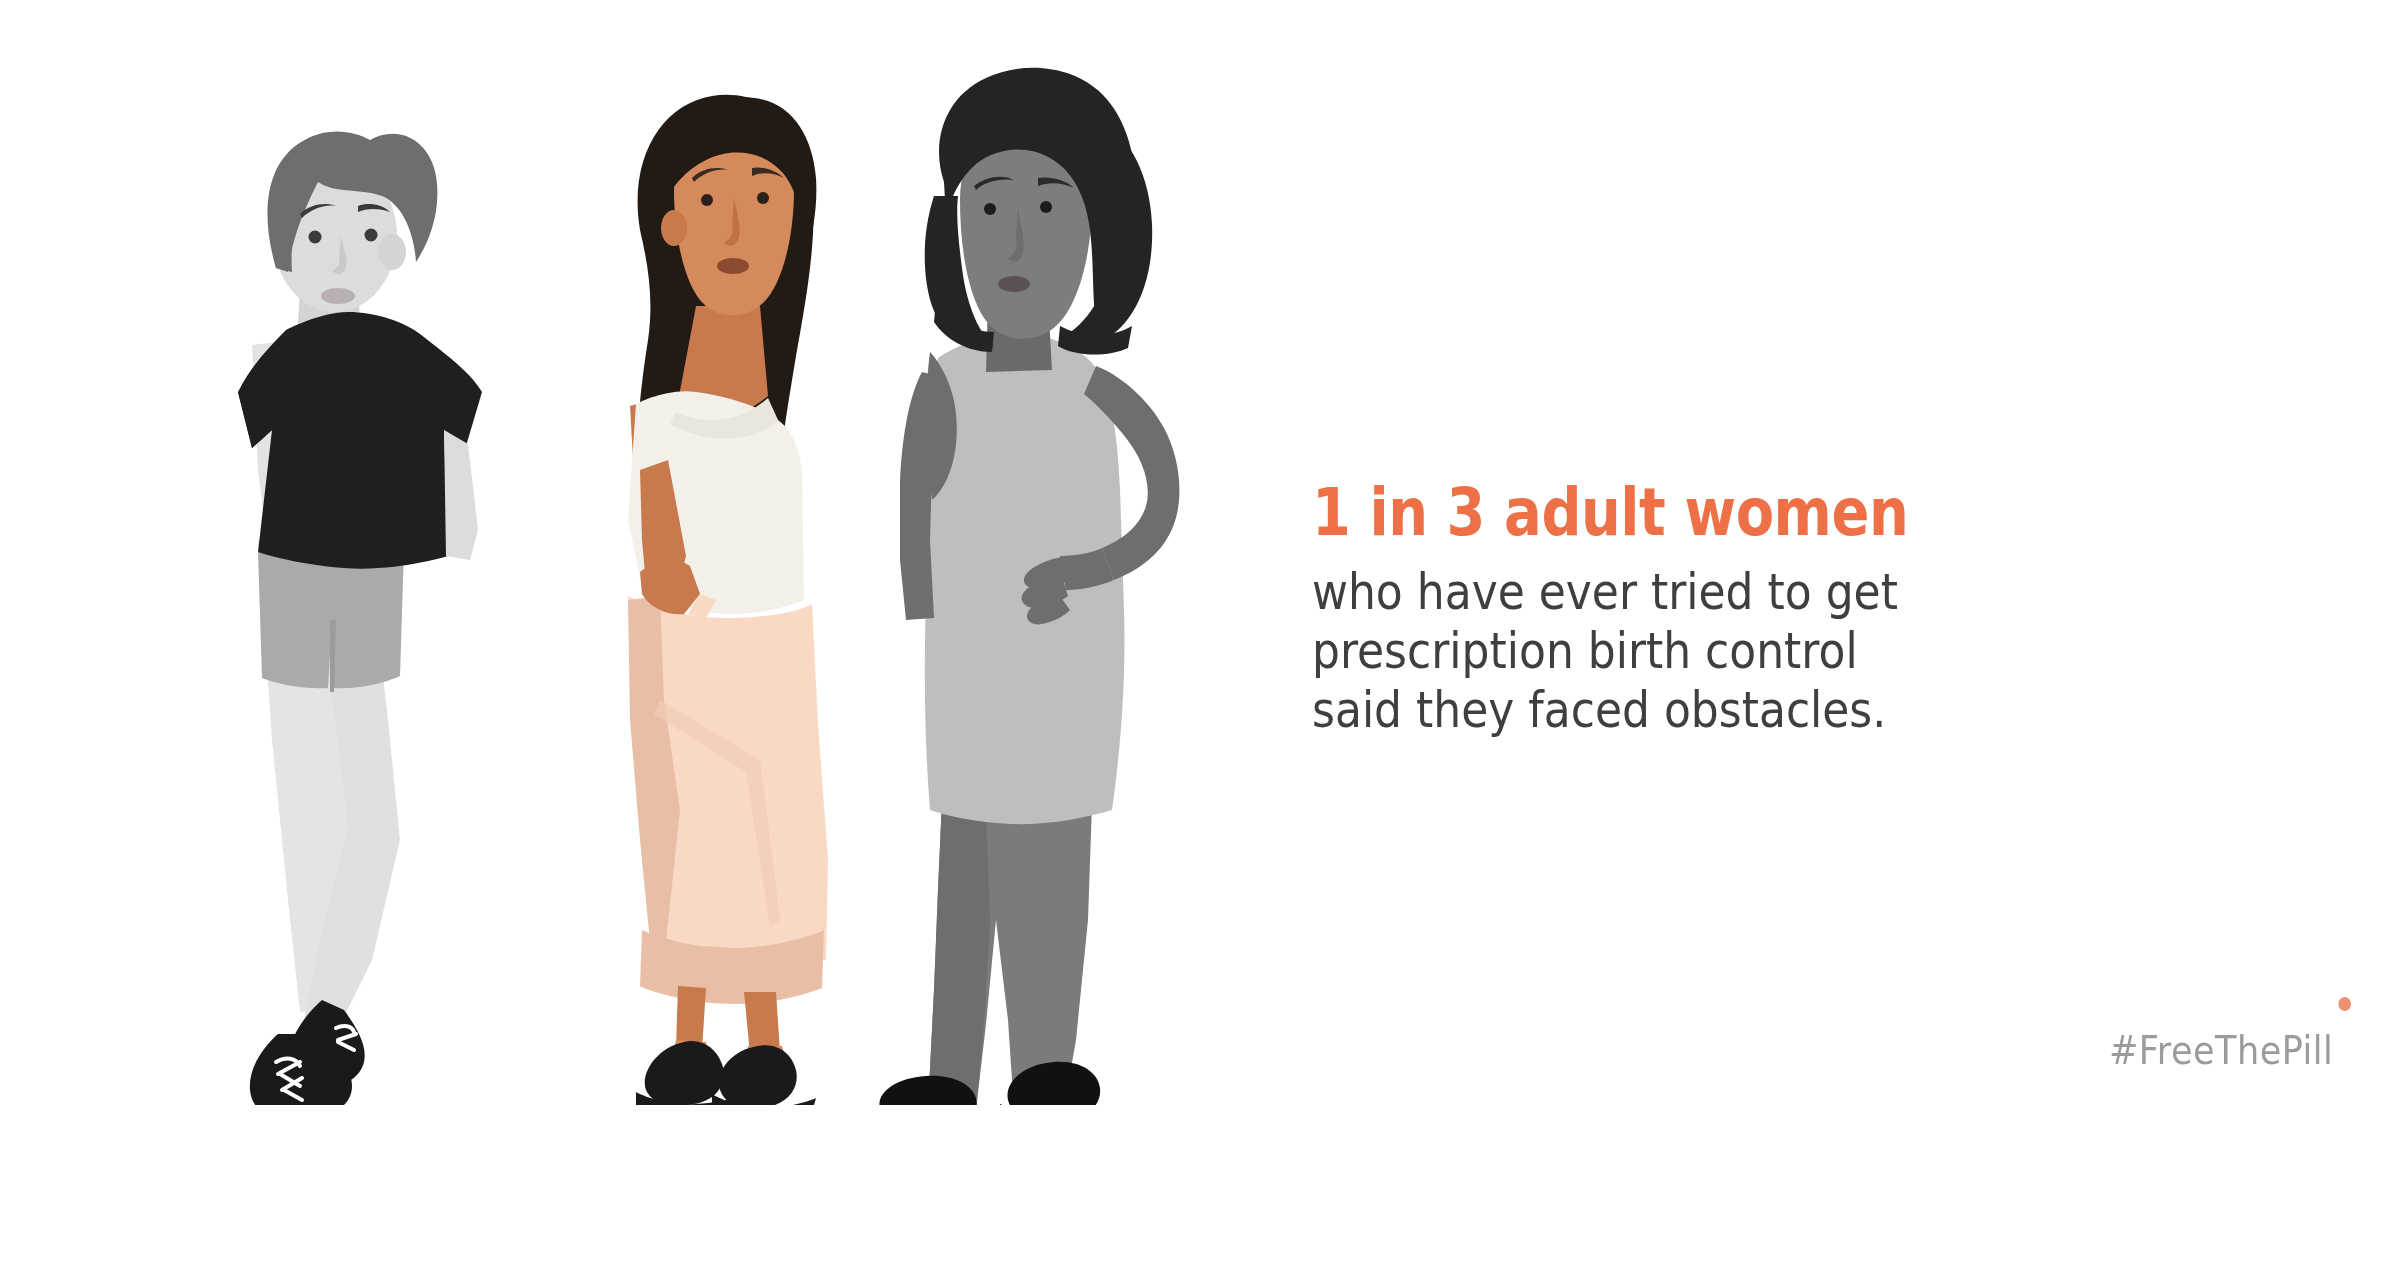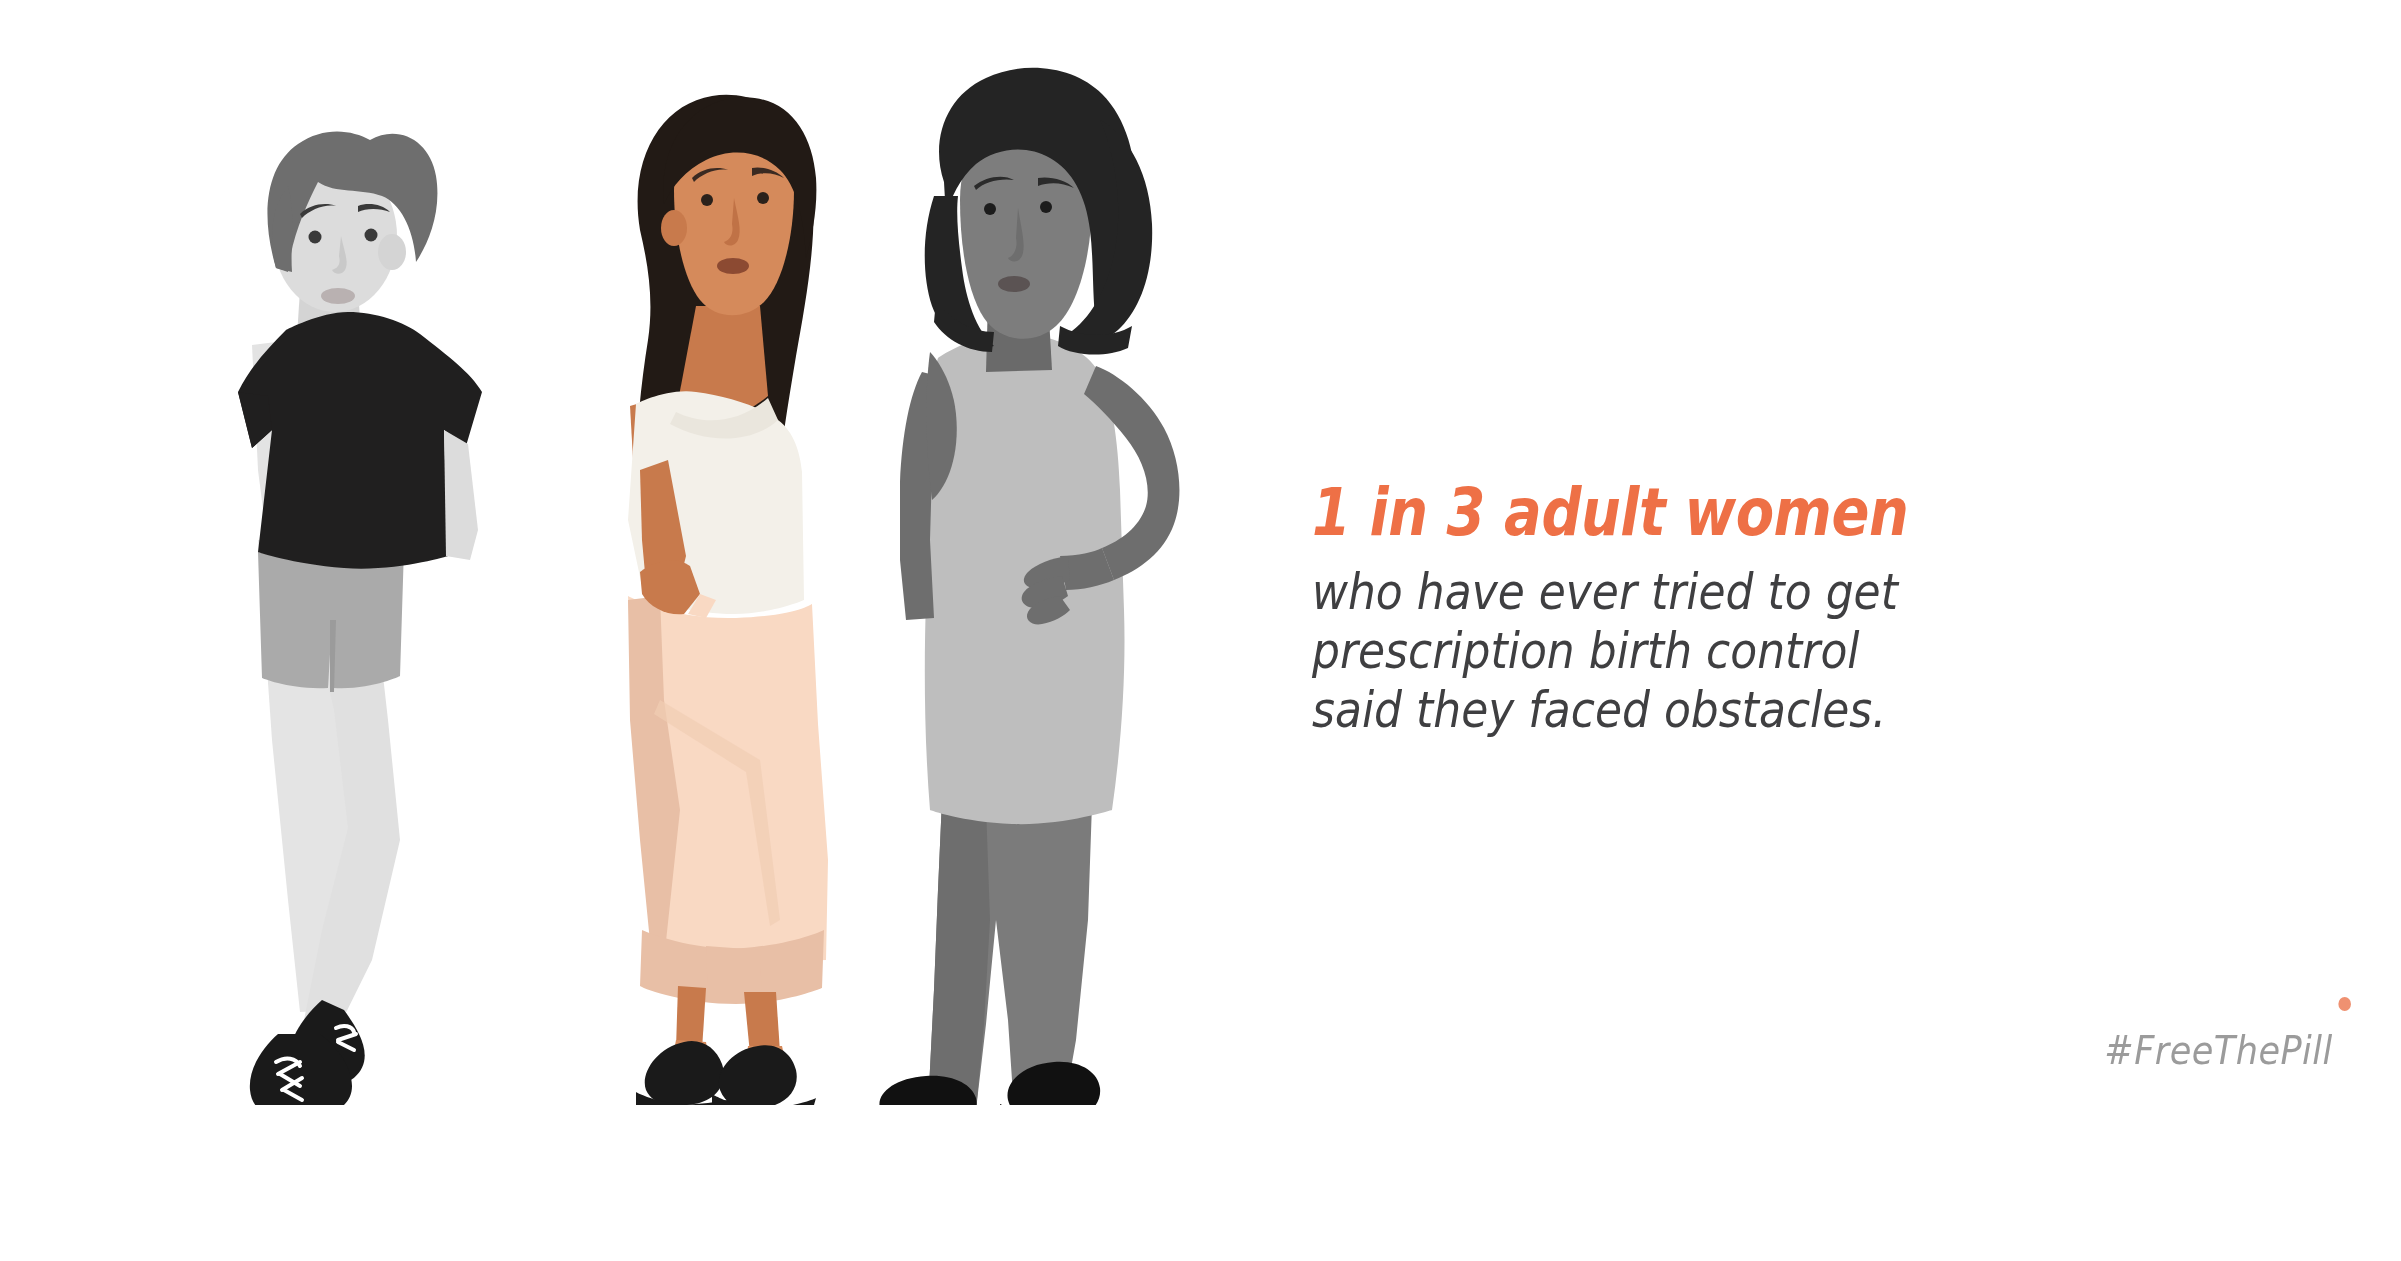--- a/index.html
+++ b/index.html
@@ -7,21 +7,20 @@
     padding: 0;
     background: #ffffff;
   }
   #canvas {
     position: relative;
     width: 2401px;
     height: 1105px;
     background: #ffffff;
     overflow: hidden;
     font-family: "Liberation Sans", sans-serif;
-    font-style: italic;
   }
 
   
   #illustration {
     position: absolute;
     left: 0px;
     top: 0px;
     width: 1290px;
     height: 1261px;
   }

